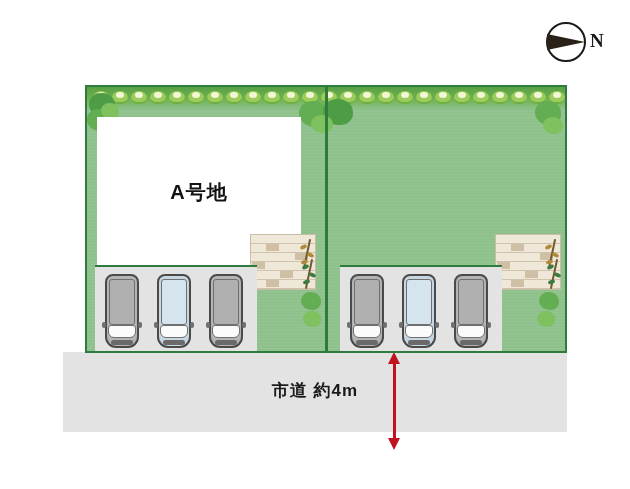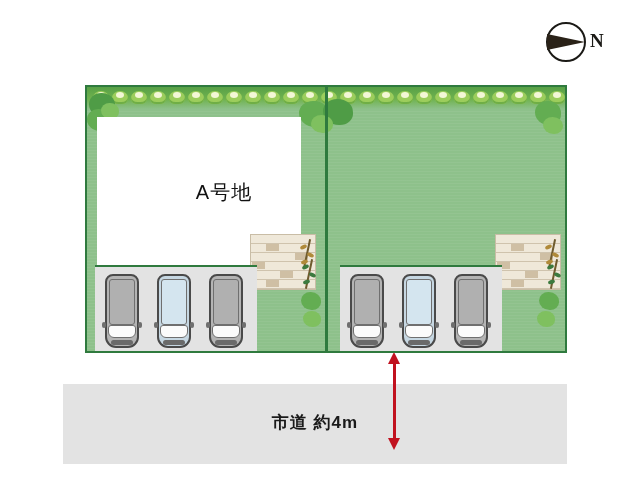--- a/index.html
+++ b/index.html
@@ -59,21 +59,20 @@
   }
 
   
   .road {
     position: absolute;
     left: 63px;
     top: 352px;
     width: 504px;
     height: 80px;
     background: #e3e3e3;
-    margin-top: 32px;
   }
   .road-label {
     position: absolute;
     left: 0;
     top: 27px;
     width: 504px;
     text-align: center;
     font-size: 17px;
     font-weight: bold;
     color: #1a1a1a;
@@ -141,24 +140,23 @@
     background: #ffffff;
   }
   .building-a { left: 10px;  top: 30px; width: 204px; height: 148px; }
   .building-b { left: 255px; top: 30px; width: 204px; height: 148px; }
   .lot-label {
     position: absolute;
     width: 100%;
     top: 62px;
     text-align: center;
     font-size: 20px;
-    font-weight: normal;
+    font-weight: bold;
     color: #111111;
     letter-spacing: 1px;
-    margin-left: 25px;
   }
 
   
   .park {
     position: absolute;
     background: #e3e3e3;
     border-top: 2px solid #2f7a3e;
     box-sizing: border-box;
   }
   .park-a { left: 8px;   top: 178px; width: 162px; height: 86px; }

